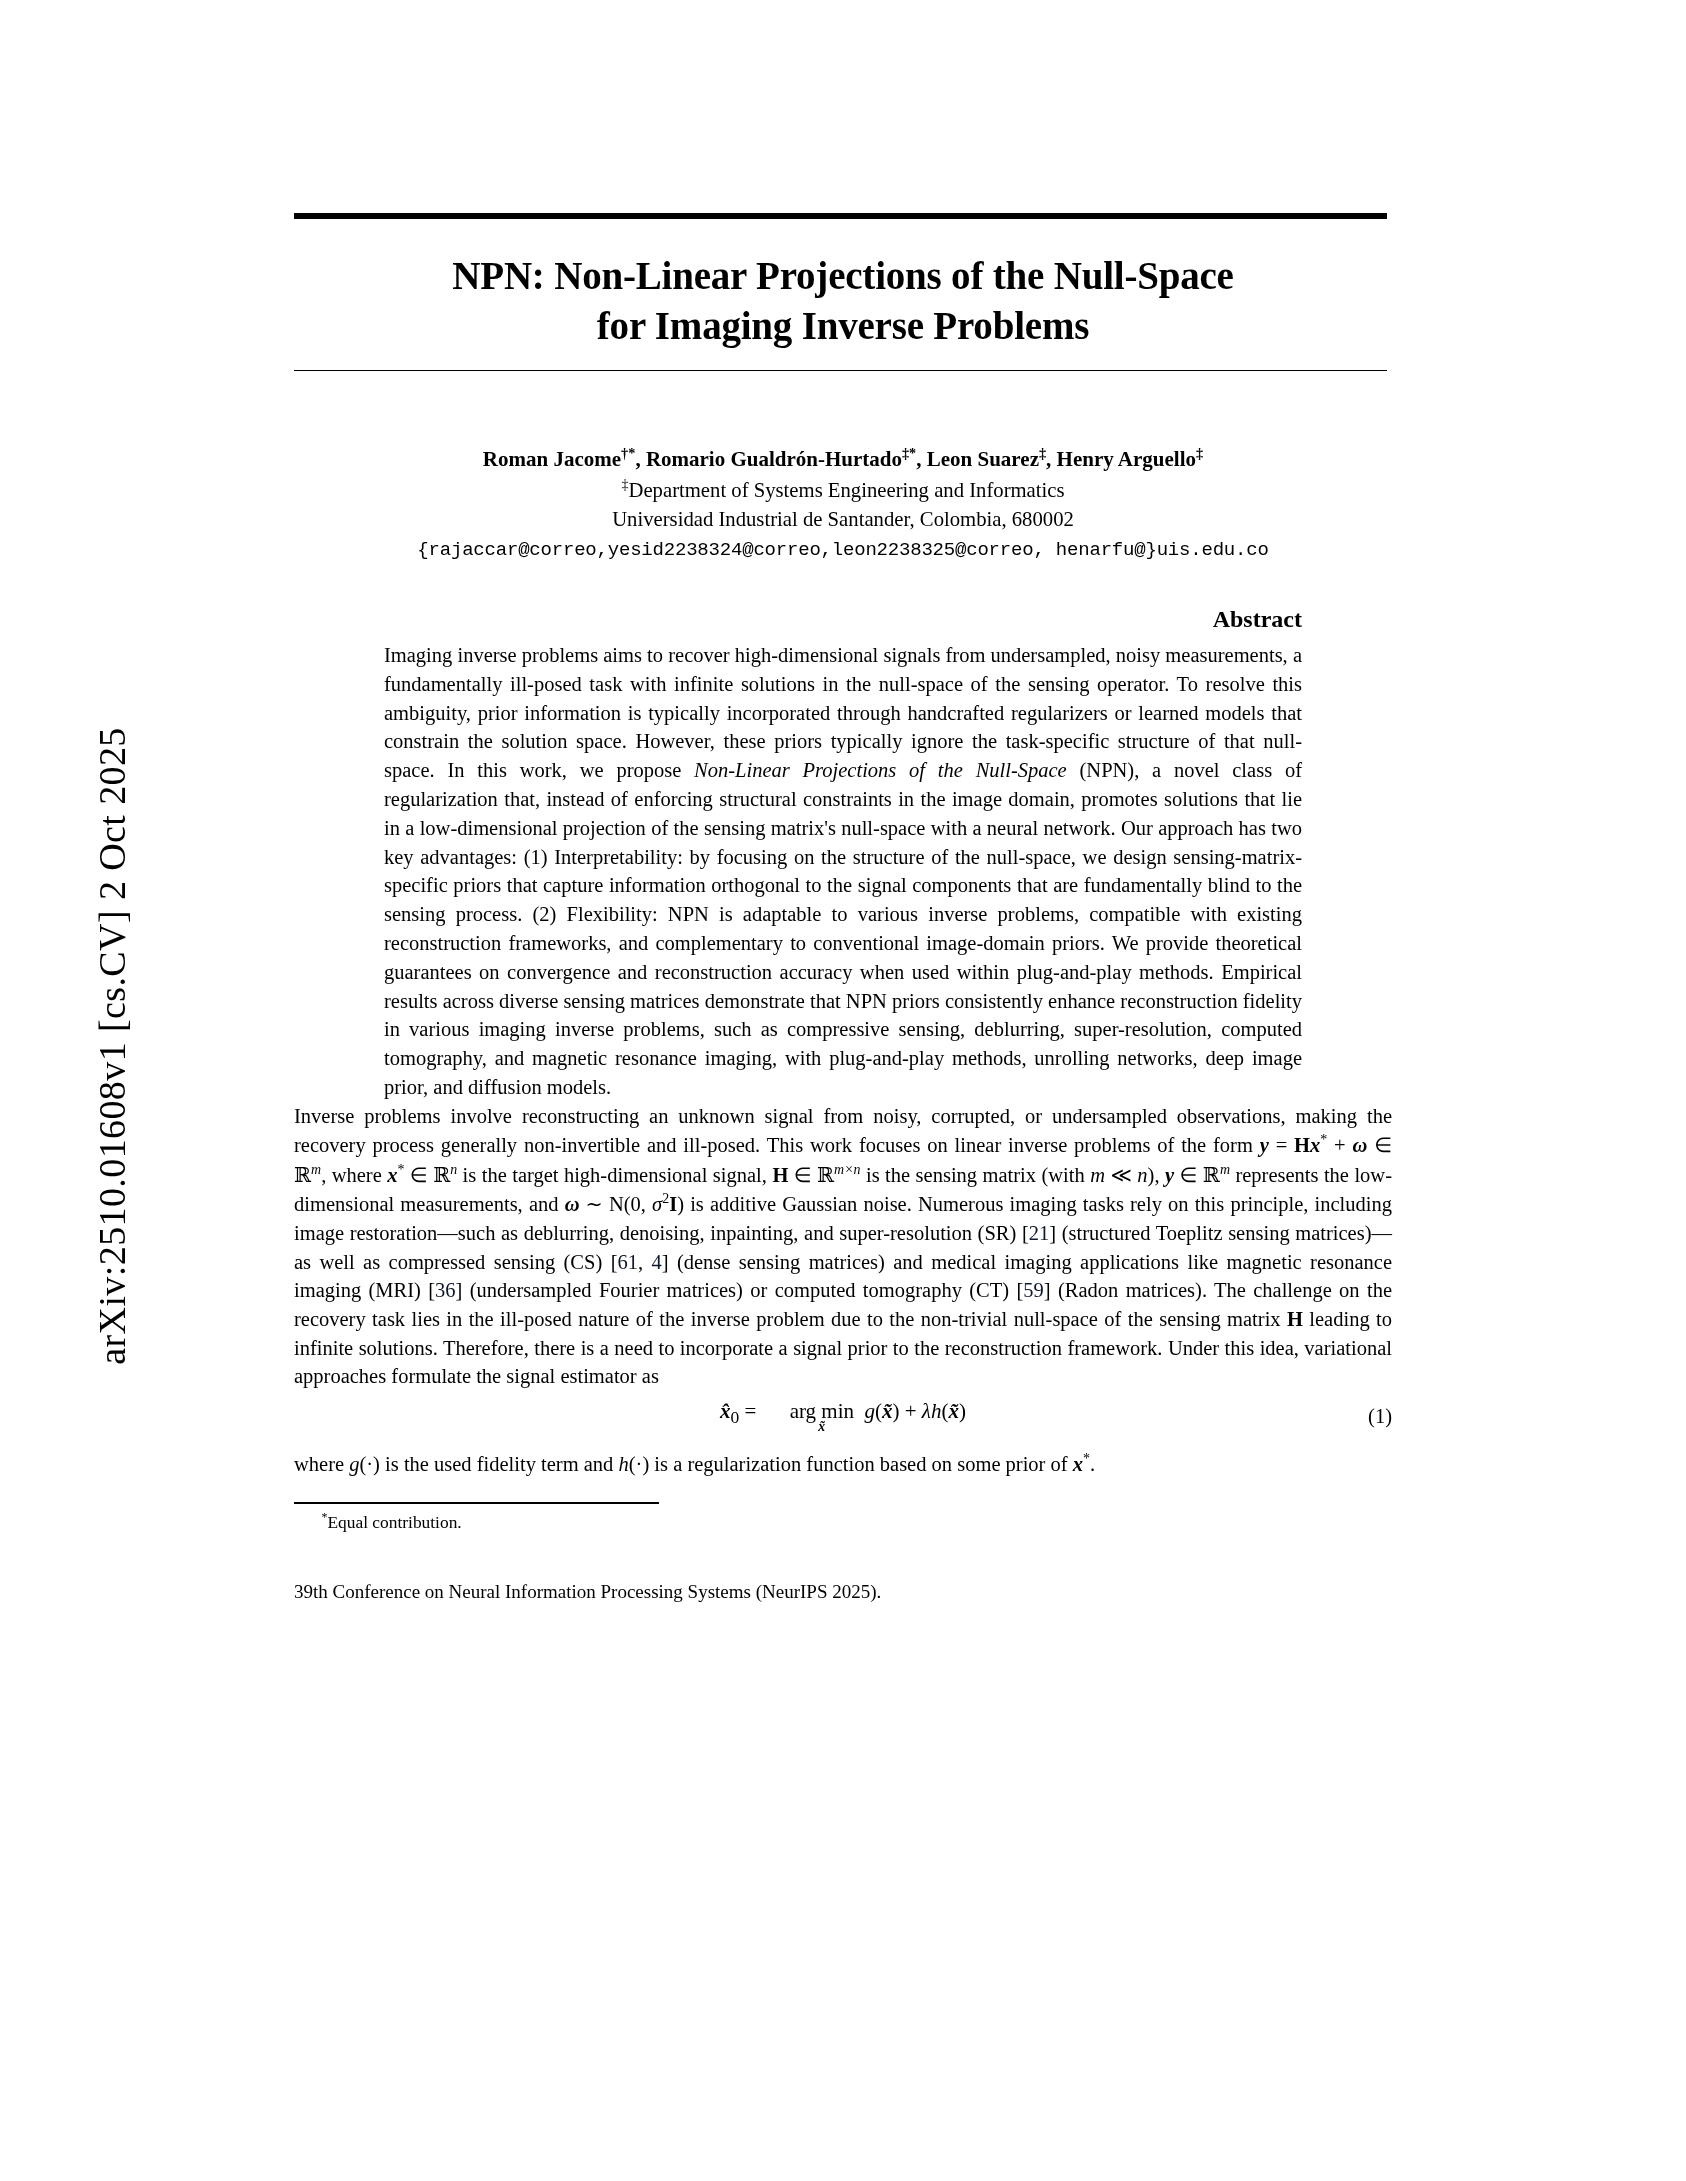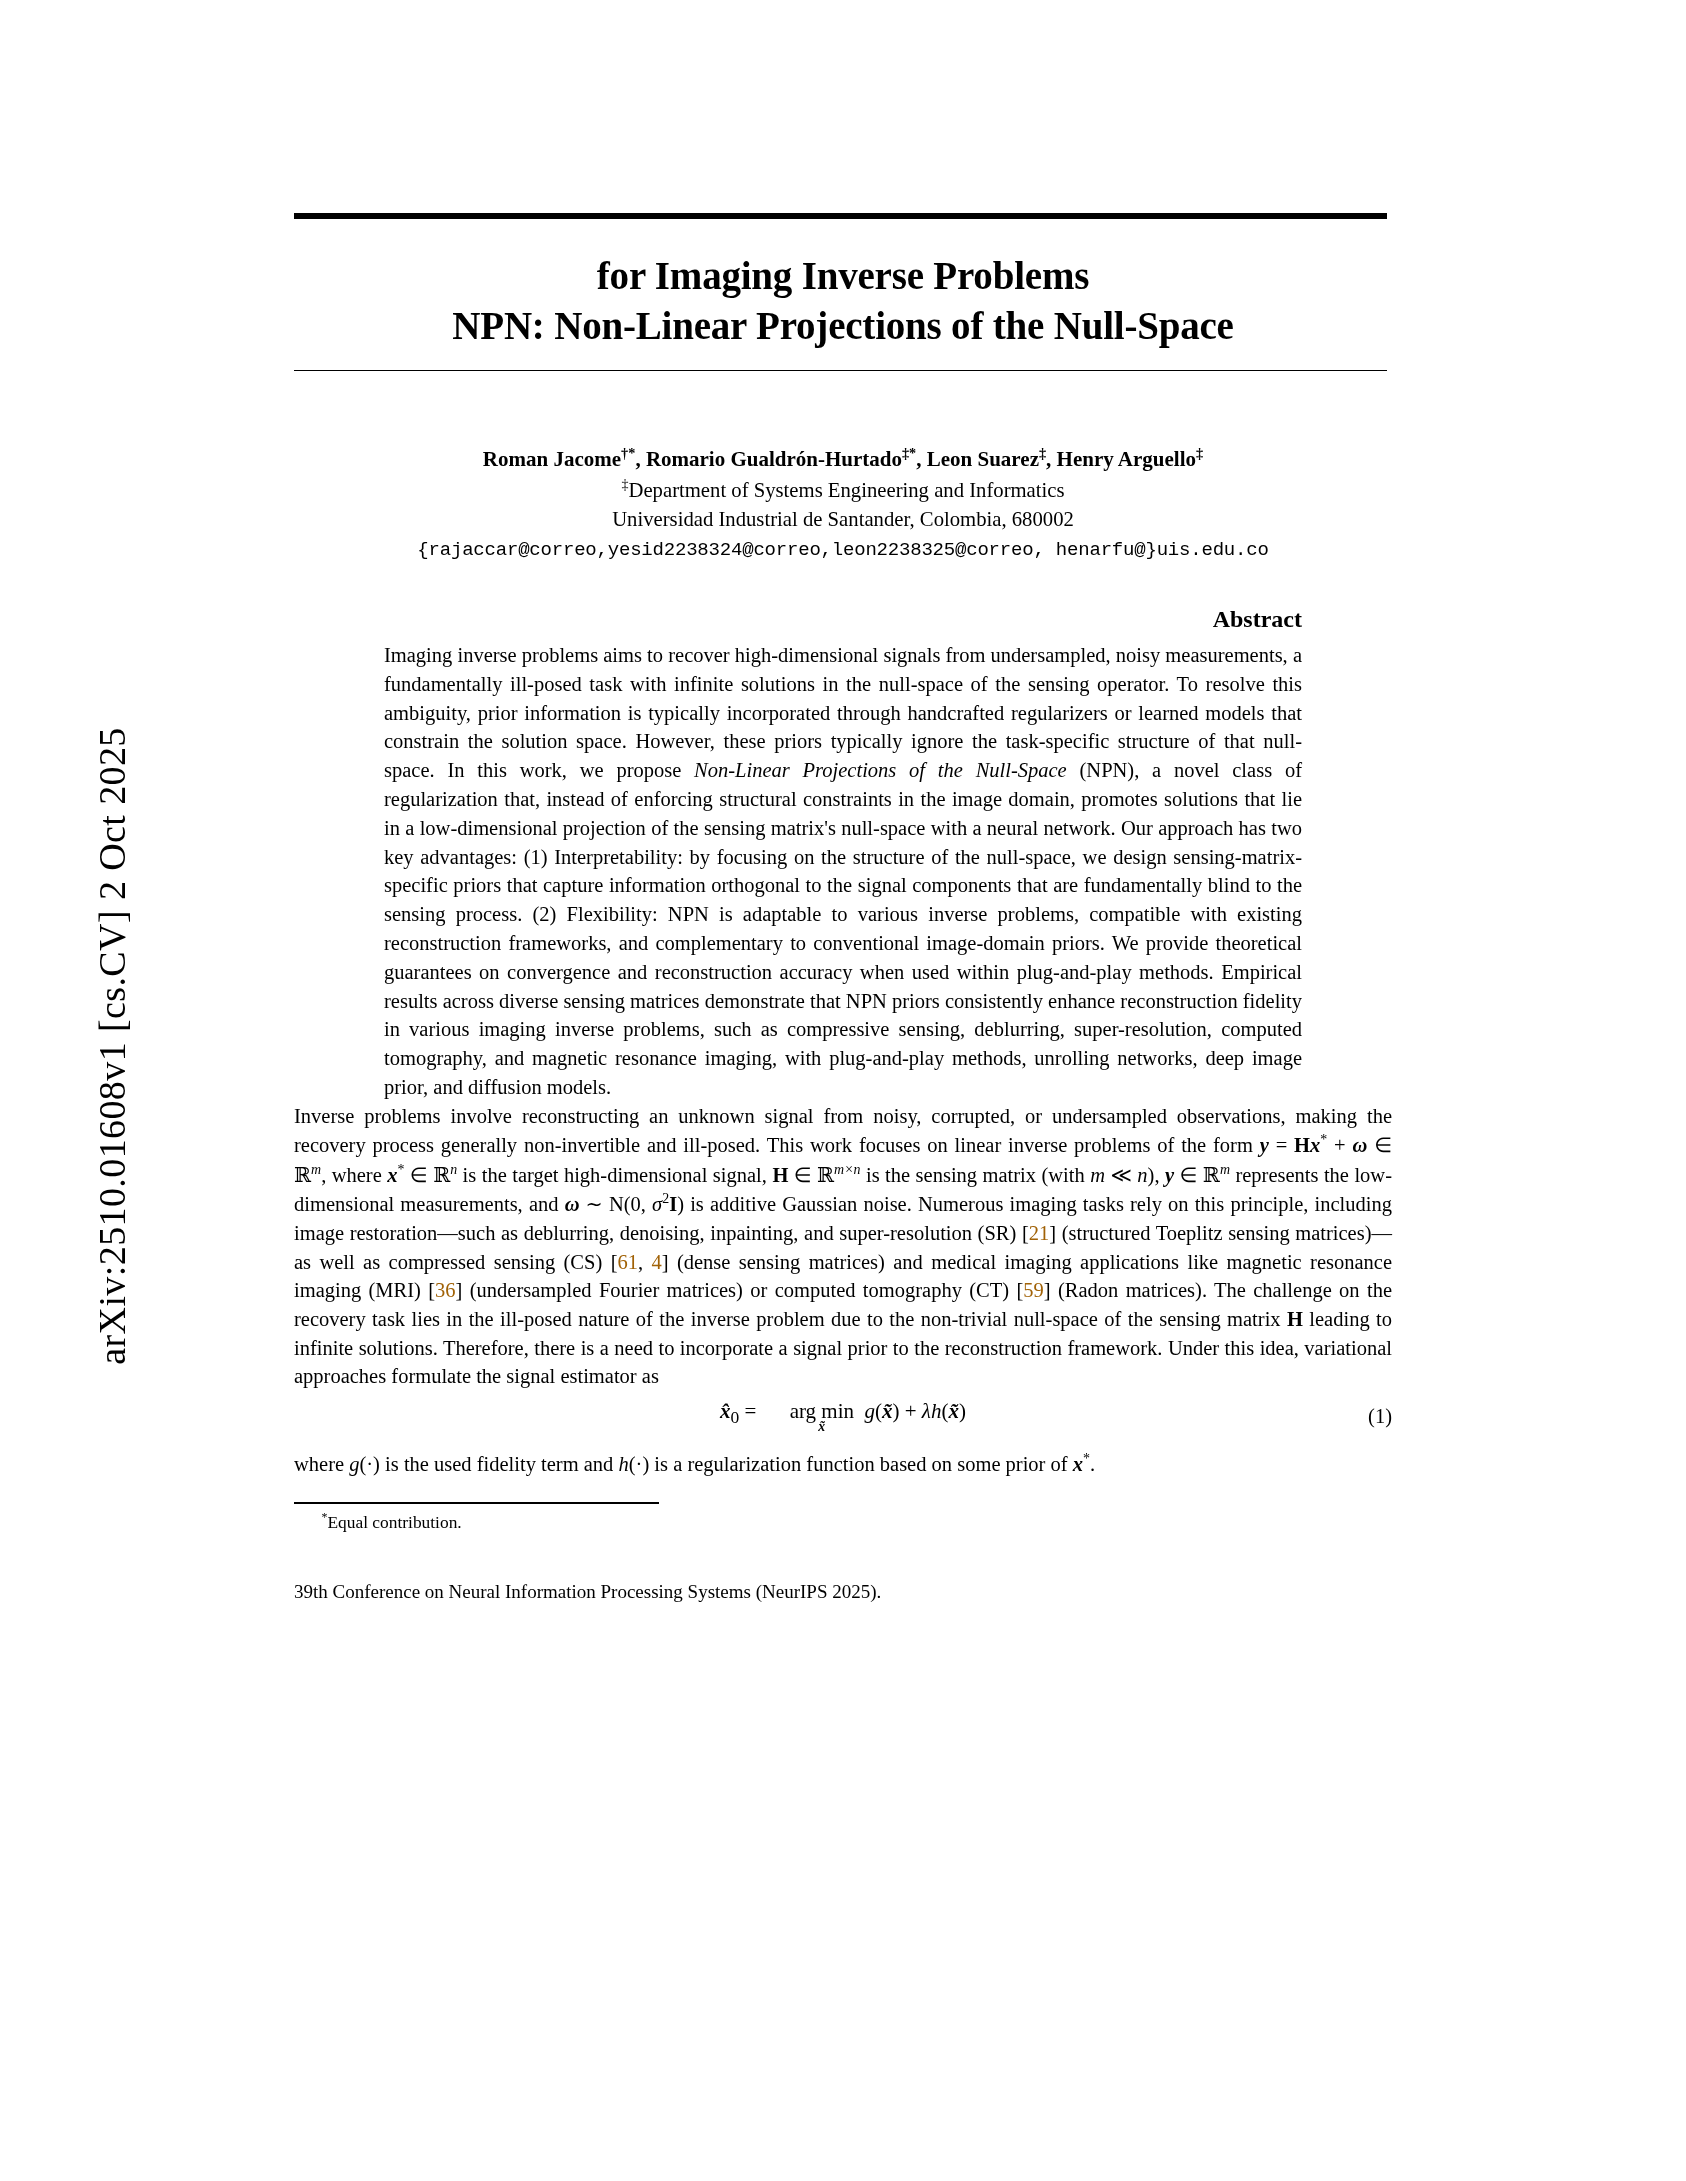--- a/index.html
+++ b/index.html
@@ -149,37 +149,37 @@
   .footnote {
     margin-top: 6.4px;
     margin-left: 27.5px;
     font-size: 17.4px;
   }
   .venue {
     margin-top: 48px;
     font-size: 19px;
   }
 
-  .ref { color: #a16207; }
+  .ref { color: #0f172a; }
   i { font-style: italic; }
   .mi { font-style: italic; font-family: "Liberation Serif", serif; }
   .bb { font-family: "DejaVu Serif", serif; }
 </style>
 </head>
 <body>
 
 <div class="arxiv-stamp">arXiv:2510.01608v1  [cs.CV]  2 Oct 2025</div>
 
 <div class="page">
 
   <div class="rule-thick"></div>
 
   <div class="title">
+    <div>NPN: Non-Linear Projections of the Null-Space</div>
     <div>for Imaging Inverse Problems</div>
-    <div>NPN: Non-Linear Projections of the Null-Space</div>
   </div>
 
   <div class="rule-thin"></div>
 
   <div class="authors-block">
     <div class="authors-line">Roman Jacome<sup>†</sup><sup>*</sup>, Romario Gualdrón-Hurtado<sup>‡</sup><sup>*</sup>, Leon Suarez<sup>‡</sup>, Henry Arguello<sup>‡</sup></div>
     <div class="affil"><sup>‡</sup>Department of Systems Engineering and Informatics</div>
     <div class="affil">Universidad Industrial de Santander, Colombia, 680002</div>
     <div class="emails">{rajaccar@correo,yesid2238324@correo,leon2238325@correo, henarfu@}uis.edu.co</div>
   </div>

